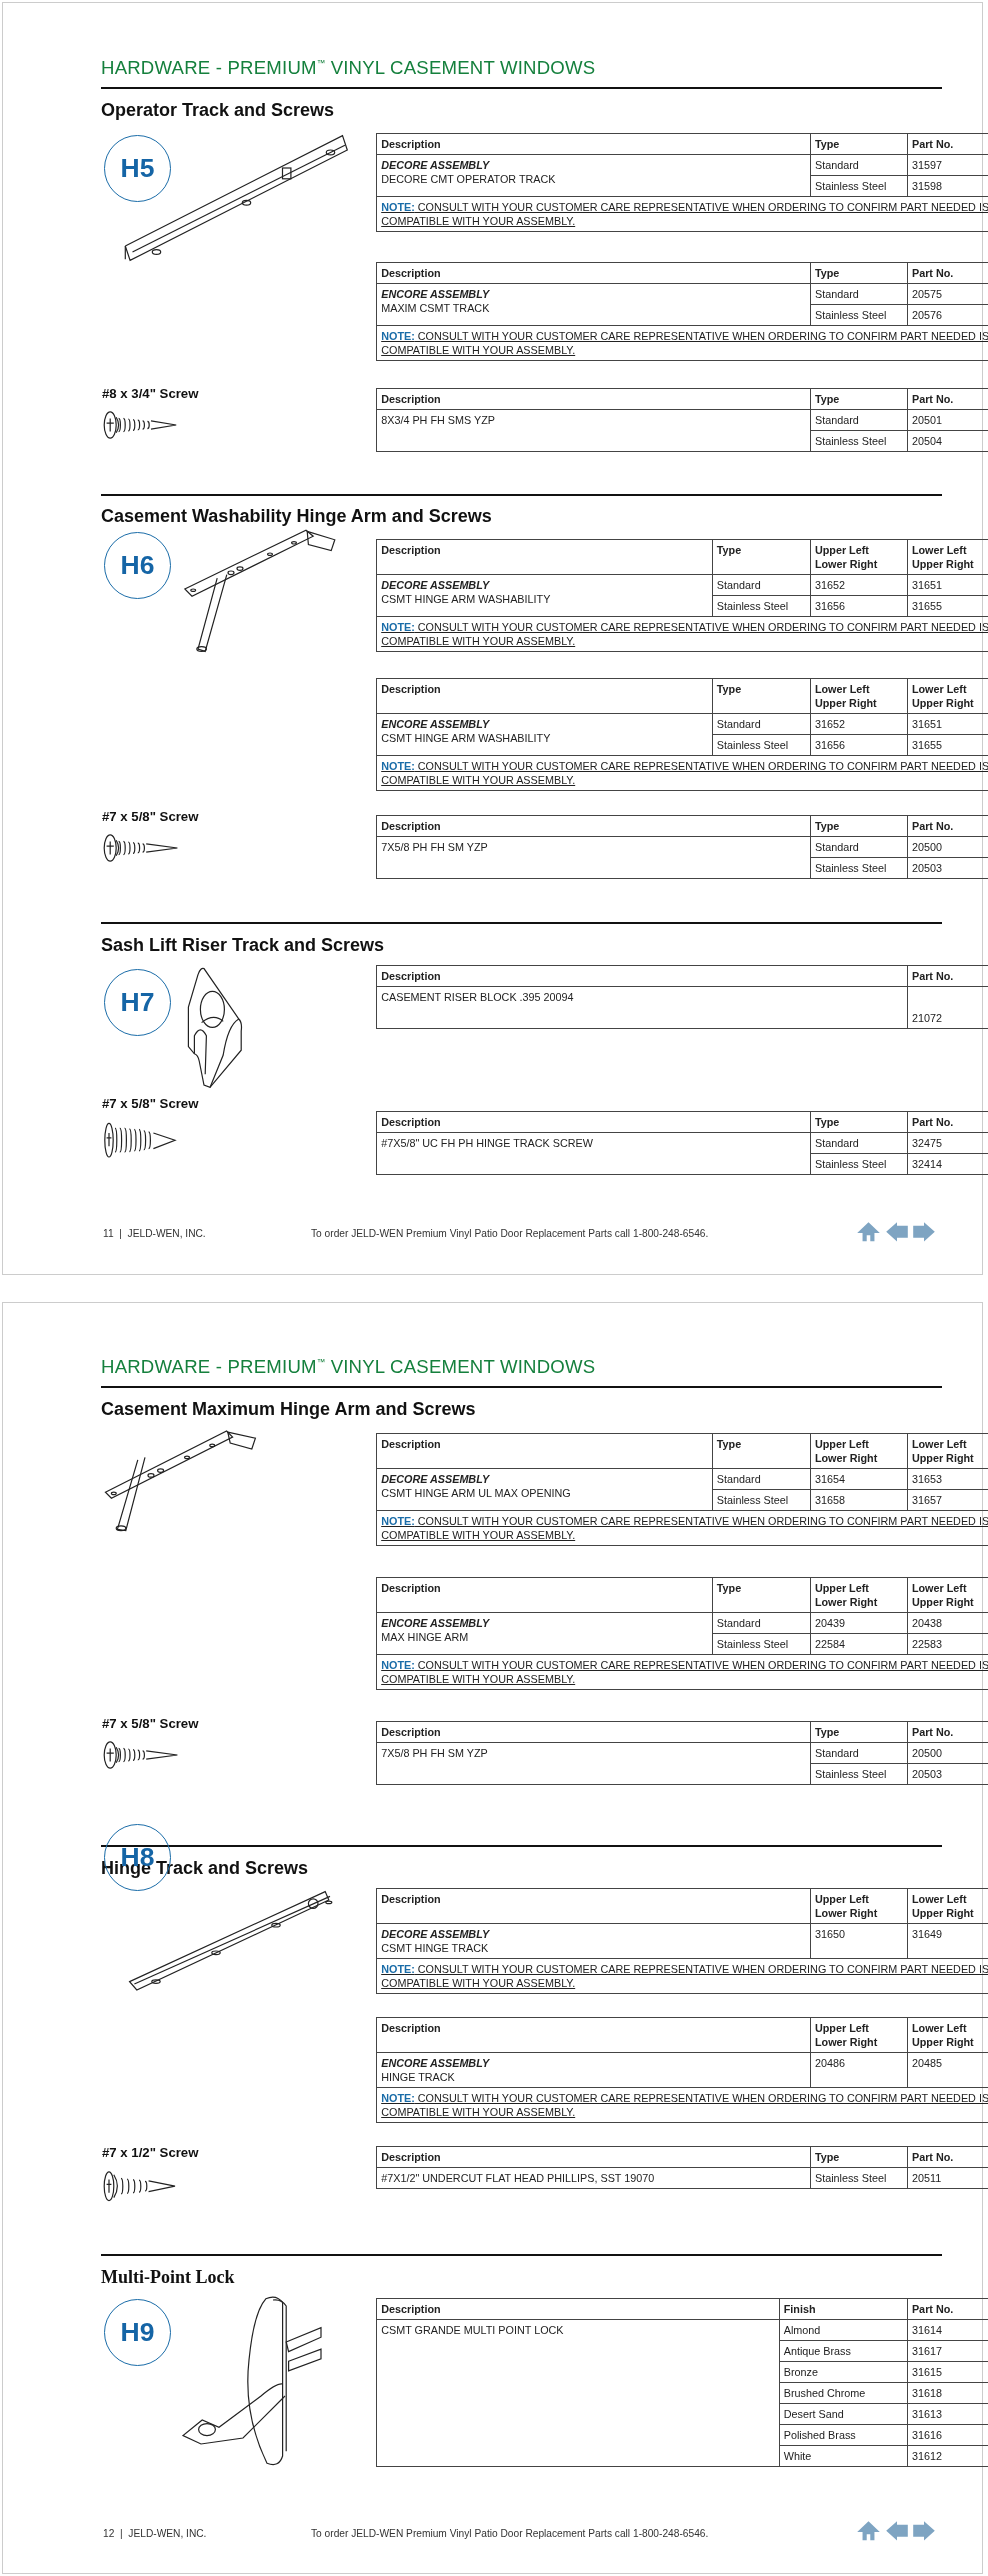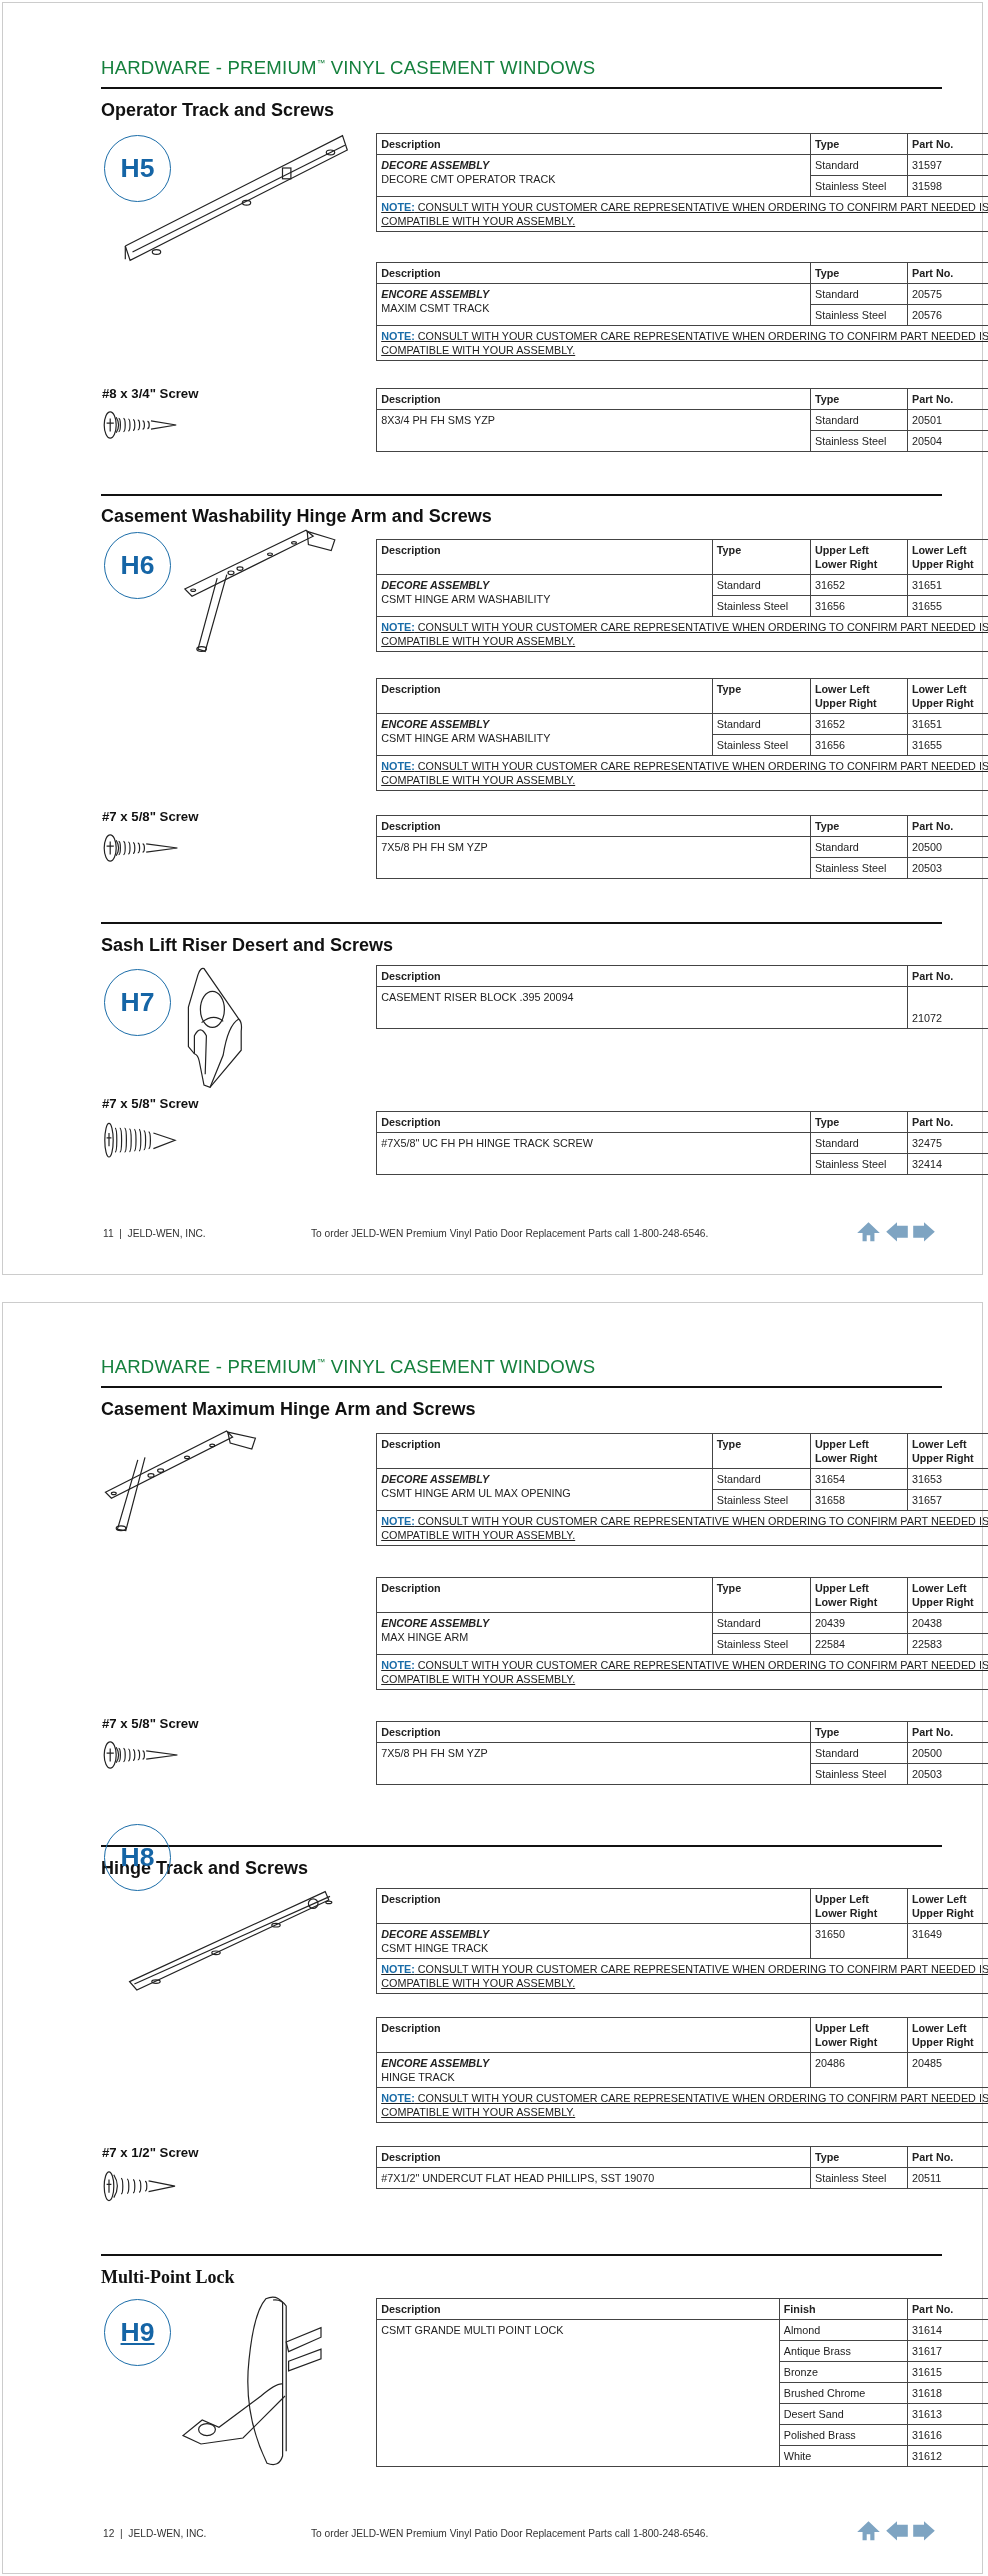--- a/index.html
+++ b/index.html
@@ -238,21 +238,21 @@
       </tr>
   <tr>
         <td>Stainless Steel</td>
         <td>20503</td>
       </tr>
 </tbody>
   </table>
 
 <div class="rule" style="top:922px;"></div>
 
-<div class="abs heading" style="left:101px;top:935px;">Sash Lift Riser Desert and Screws</div>
+<div class="abs heading" style="left:101px;top:935px;">Sash Lift Riser Track and Screws</div>
 <div class="badge" style="left:104px;top:969px;">H7</div>
 <svg class="abs draw" style="left:186px;top:965px;" width="78" height="126" viewBox="0 0 130 210">
   <path d="M20,16 Q24,4 30,6 L88,90 Q94,96 92,110 L92,142 L40,204 L30,200 L22,160 Q20,150 14,148 L4,136 L4,70 Z"></path>
   <ellipse cx="44" cy="74" rx="20" ry="30"></ellipse>
   <path d="M26,96 Q46,80 62,94"></path>
   <path d="M14,148 L14,118 Q24,98 34,118 L32,182"></path>
   <path d="M88,90 Q70,100 62,150 L40,204"></path>
 </svg>
 
 <table class="pt" style="top:965px;">
@@ -518,21 +518,21 @@
         <td>#7X1/2" UNDERCUT FLAT HEAD PHILLIPS, SST 19070</td>
         <td>Stainless Steel</td>
         <td>20511</td>
       </tr>
 </tbody>
   </table>
 
 <div class="rule" style="top:2254px;"></div>
 
 <div class="abs heading" style="left:101px;top:2267px;font-family:Liberation Serif, serif;">Multi-Point Lock</div>
-<div class="badge" style="left:104px;top:2299px;text-decoration:underline;">H9</div>
+<div class="badge" style="left:104px;top:2299px;">H9</div>
 <svg class="abs draw" style="left:171px;top:2294px;" width="168" height="180" viewBox="0 0 280 300">
   <path d="M158,8 Q175,0 186,14 L186,270 Q180,290 160,282 Q120,200 130,110 Q138,30 158,8 Z"></path>
   <path d="M170,10 Q184,8 192,20 L192,262"></path>
   <polygon points="192,80 250,56 250,72 196,96"></polygon>
   <polygon points="196,112 250,92 250,108 196,128"></polygon>
   <path d="M186,150 Q176,148 150,170 L80,222 L52,210 L20,236 L50,250 L120,240 L190,170"></path>
   <ellipse cx="60" cy="226" rx="14" ry="10"></ellipse>
 </svg>
 
 <table class="pt" style="top:2298px;">

